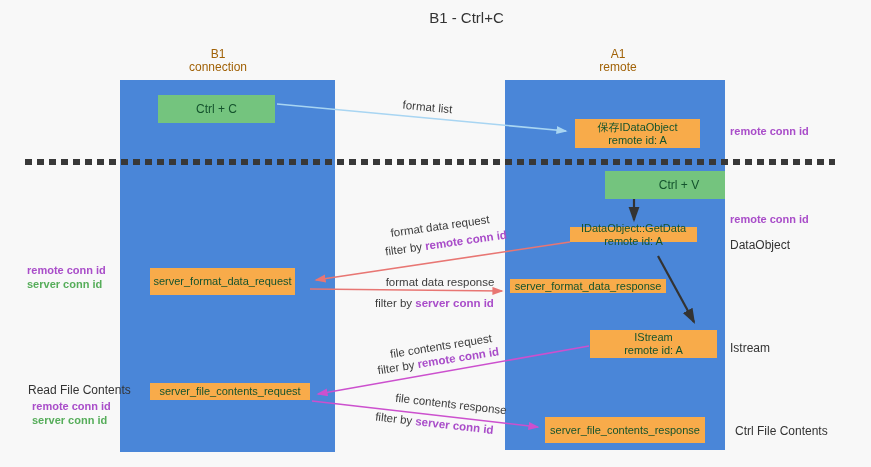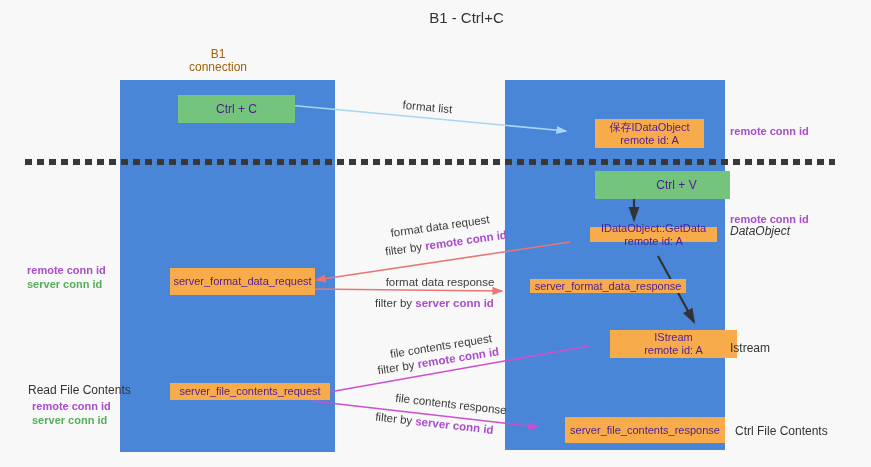--- a/index.html
+++ b/index.html
@@ -18,21 +18,21 @@
   body{font-family:"Liberation Sans", sans-serif;background:#f8f8f8;}
   .canvas{position:relative;width:871px;height:467px;background:#f8f8f8;overflow:hidden;}
   .abs{position:absolute;}
   .title{left:0;top:8px;width:871px;text-align:center;font-size:15px;line-height:19px;color:#333;padding-left:31px;}
   .col-header{text-align:center;font-size:12px;line-height:13px;color:#a16207;}
   .column{background:var(--column-blue);z-index:1;}
   .dashline{left:25px;top:159px;width:810px;height:6px;z-index:2;
     background:repeating-linear-gradient(90deg,var(--dash-dark) 0 7px,transparent 7px 12px);}
   svg.arrow-layer{left:0;top:0;z-index:3;pointer-events:none;}
   .node{z-index:4;display:flex;flex-direction:column;align-items:center;justify-content:center;
-    color:#4c1d95;font-size:11px;line-height:13px;text-align:center;box-sizing:border-box;margin-left:20px;}
+    color:#14532d;font-size:11px;line-height:13px;text-align:center;box-sizing:border-box;}
   .node.orange{background:var(--node-orange);}
   .node.green{background:var(--node-green);font-size:12px;}
   .side-label{font-size:12px;color:#333;z-index:4;white-space:nowrap;}
   .conn-label{font-size:11px;font-weight:bold;z-index:4;white-space:nowrap;line-height:14px;}
   .purple{color:var(--text-purple);}
   .greentxt{color:var(--text-green);}
   .flow-label{font-size:11.5px;color:var(--text-dark);z-index:5;text-align:center;white-space:nowrap;}
   .flow-label b{color:var(--text-purple);}
 </style>
 </head>
@@ -40,20 +40,24 @@
 
 <div class="canvas">
 
   <div class="abs title">
     <div>B1 - Ctrl+C</div>
   </div>
 
   <div class="abs col-header" style="left:158px;top:48px;width:120px;">
     <div>B1</div>
     <div>connection</div>
+  </div>
+  <div class="abs col-header" style="left:558px;top:48px;width:120px;">
+    <div>A1</div>
+    <div>remote</div>
   </div>
 
   <div class="abs column" style="left:120px;top:80px;width:215px;height:372px;"></div>
   <div class="abs column" style="left:505px;top:80px;width:220px;height:370px;"></div>
 
   <div class="abs dashline"></div>
 
   <svg class="abs arrow-layer" width="871" height="467" viewBox="0 0 871 467">
     <defs>
       <marker id="m-blue" markerWidth="8" markerHeight="7" refX="6" refY="2.5" orient="auto">
@@ -75,26 +79,26 @@
     <line x1="570" y1="242" x2="316" y2="280" stroke="var(--arrow-red)" stroke-width="1.6" marker-end="url(#m-red)"></line>
     <line x1="310" y1="289" x2="502" y2="291" stroke="var(--arrow-red)" stroke-width="1.6" marker-end="url(#m-red)"></line>
     <line x1="589" y1="346" x2="318" y2="394" stroke="var(--arrow-magenta)" stroke-width="1.6" marker-end="url(#m-magenta)"></line>
     <line x1="312" y1="401" x2="538" y2="427" stroke="var(--arrow-magenta)" stroke-width="1.6" marker-end="url(#m-magenta)"></line>
   </svg>
 
   <div class="abs node green" style="left:158px;top:95px;width:117px;height:28px;">
     <div>Ctrl + C</div>
   </div>
 
-  <div class="abs node orange" style="left:575px;top:119px;width:109px;height:29px;">
+  <div class="abs node orange" style="left:575px;top:119px;width:125px;height:29px;">
     <div>保存IDataObject</div>
     <div>remote id: A</div>
   </div>
 
-  <div class="abs node green" style="left:575px;top:171px;width:135px;height:28px;padding-left:28px;">
+  <div class="abs node green" style="left:605px;top:171px;width:120px;height:28px;padding-left:28px;">
     <div>Ctrl + V</div>
   </div>
 
   <div class="abs node orange" style="left:570px;top:227px;width:127px;height:15px;">
     <div>IDataObject::GetData</div>
     <div>remote id: A</div>
   </div>
 
   <div class="abs node orange" style="left:150px;top:268px;width:145px;height:27px;">
     <div>server_format_data_request</div>
@@ -112,21 +116,21 @@
   <div class="abs node orange" style="left:150px;top:383px;width:160px;height:17px;">
     <div>server_file_contents_request</div>
   </div>
 
   <div class="abs node orange" style="left:545px;top:417px;width:160px;height:26px;">
     <div>server_file_contents_response</div>
   </div>
 
   <div class="abs conn-label purple" style="left:730px;top:124px;">remote conn id</div>
   <div class="abs conn-label purple" style="left:730px;top:212px;">remote conn id</div>
-  <div class="abs side-label" style="left:730px;top:224px;font-style:italic;">DataObject</div>
+  <div class="abs side-label" style="left:730px;top:238px;">DataObject</div>
   <div class="abs side-label" style="left:730px;top:341px;">Istream</div>
   <div class="abs side-label" style="left:735px;top:424px;">Ctrl File Contents</div>
 
   <div class="abs conn-label purple" style="left:27px;top:263px;">remote conn id</div>
   <div class="abs conn-label greentxt" style="left:27px;top:277px;">server conn id</div>
   <div class="abs side-label" style="left:28px;top:383px;">Read File Contents</div>
   <div class="abs conn-label purple" style="left:32px;top:399px;">remote conn id</div>
   <div class="abs conn-label greentxt" style="left:32px;top:413px;">server conn id</div>
 
   <div class="abs flow-label" style="left:385px;top:101px;width:85px;transform:rotate(5.5deg);">format list</div>

